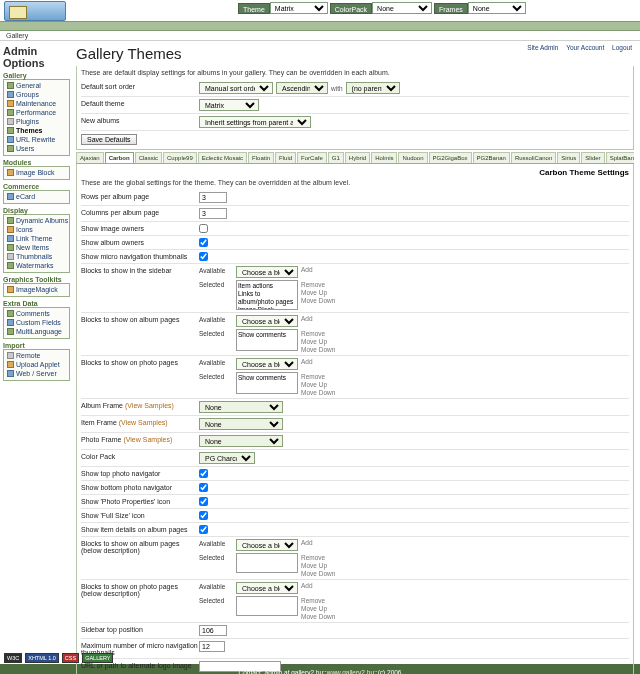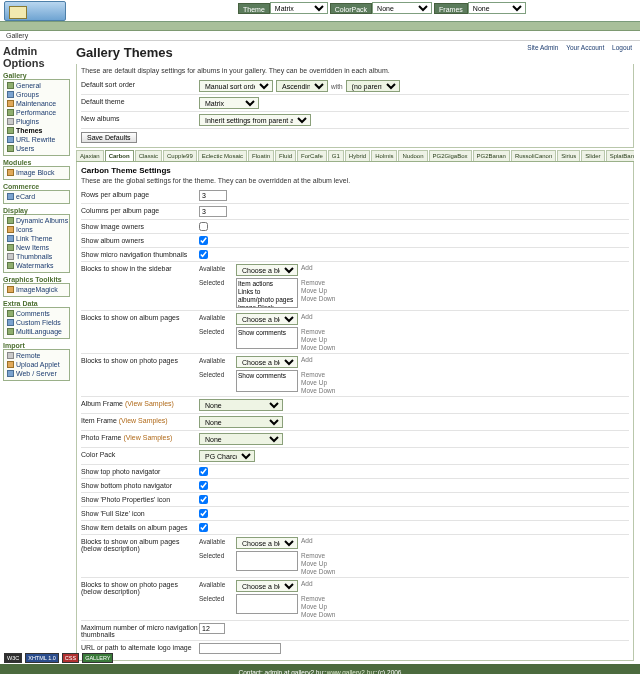--- a/index.html
+++ b/index.html
@@ -130,23 +130,23 @@
   .sb-item span.lbl { color: #1b3b6f; }
   .sb-item.bold span.lbl { font-weight: bold; color: #000; }
 
   
   .content {
     flex: 1;
     padding: 4px 6px 0 4px;
     min-width: 0;
   }
   h1.page-title {
-    font-size: 13px;
+    font-size: 15px;
     margin: 0 0 4px 0;
-    font-weight: bold;
+    font-weight: normal;
     color: #222;
   }
   .toplinks {
     position: absolute;
     right: 8px;
     top: 44px;
     font-size: 6.5px;
     color: #1b3b6f;
   }
   .toplinks a { color: #1b3b6f; text-decoration: none; margin-left: 6px; }
@@ -495,21 +495,21 @@
       <div class="tab">PG2GigaBox</div>
       <div class="tab">PG2Banan</div>
       <div class="tab">RussoliCanon</div>
       <div class="tab">Sirius</div>
       <div class="tab">Slider</div>
       <div class="tab">SplatBang</div>
 
     </div>
 
     <div style="border:1px solid #b9c7ab;border-top:none;padding:3px 4px 4px 4px;">
-      <div style="font-weight:bold;font-size:8px;margin:1px 0 2px 0;">Carbon Theme Settings</div>
+      <div style="font-weight:bold;font-size:8px;margin:1px 0 2px 0;text-align:right;">Carbon Theme Settings</div>
       <div class="desc">These are the global settings for the theme. They can be overridden at the album level.</div>
 
       <div class="row">
         <div class="label">Rows per album page</div>
         <div class="field">
             <input class="txt" style="width: 28px;" value="3">
           </div>
       </div>
       <div class="row">
         <div class="label">Columns per album page</div>
@@ -706,20 +706,26 @@
                 <span class="act">Remove</span>
                 <span class="act">Move Up</span>
                 <span class="act">Move Down</span>
               </div>
             </div>
           </div>
         </div>
       </div>
 
       <div class="row">
+        <div class="label">Sidebar top position</div>
+        <div class="field">
+            <input class="txt" style="width: 28px;" value="106">
+          </div>
+      </div>
+      <div class="row">
         <div class="label">Maximum number of micro navigation thumbnails</div>
         <div class="field">
             <input class="txt" style="width: 26px;" value="12">
           </div>
       </div>
       <div class="row">
         <div class="label">URL or path to alternate logo image</div>
         <div class="field">
             <input class="txt" style="width: 82px;" value="">
           </div>

